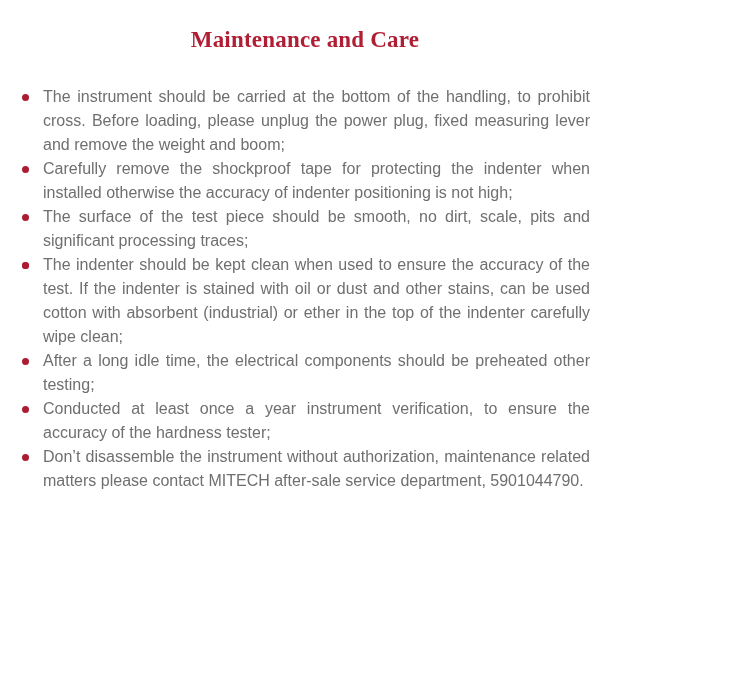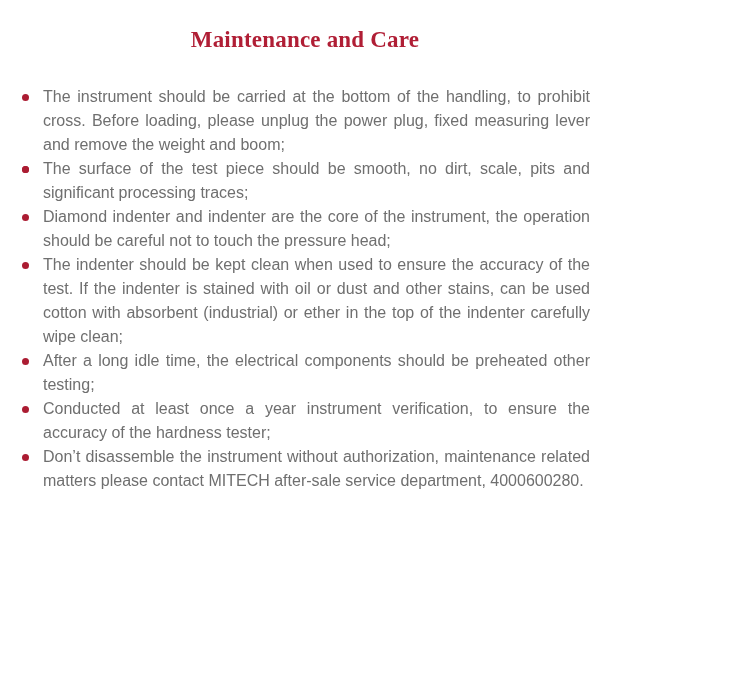--- a/index.html
+++ b/index.html
@@ -51,21 +51,21 @@
     background: var(--bullet-color, #ab1c32);
   }
 </style>
 </head>
 <body>
 
 <div class="page">
   <h1 class="title">Maintenance and Care</h1>
   <ul class="bullet-list">
       <li><span class="bullet"></span><span>The instrument should be carried at the bottom of the handling, to prohibit cross. Before loading, please unplug the power plug, fixed measuring lever and remove the weight and boom;</span></li>
+      <li><span class="bullet"></span><span>Carefully remove the shockproof tape for protecting the indenter when installed otherwise the accuracy of indenter positioning is not high;</span></li>
+      <li><span class="bullet"></span><span>The surface of the test piece should be smooth, no dirt, scale, pits and significant processing traces;</span></li>
       <li><span class="bullet"></span></li>
-      <li><span class="bullet"></span><span>The surface of the test piece should be smooth, no dirt, scale, pits and significant processing traces;</span></li>
-      <li><span class="bullet"></span><span>Diamond indenter and indenter are the core of the instrument, the operation should be careful not to touch the pressure head;</span></li>
       <li><span class="bullet"></span><span>The indenter should be kept clean when used to ensure the accuracy of the test. If the indenter is stained with oil or dust and other stains, can be used cotton with absorbent (industrial) or ether in the top of the indenter carefully wipe clean;</span></li>
       <li><span class="bullet"></span><span>After a long idle time, the electrical components should be preheated other testing;</span></li>
       <li><span class="bullet"></span><span>Conducted at least once a year instrument verification, to ensure the accuracy of the hardness tester;</span></li>
-      <li><span class="bullet"></span><span>Don’t disassemble the instrument without authorization, maintenance related matters please contact MITECH after-sale service department, 4000600280.</span></li>
+      <li><span class="bullet"></span><span>Don’t disassemble the instrument without authorization, maintenance related matters please contact MITECH after-sale service department, 5901044790.</span></li>
     </ul>
 </div>
 
 </body></html>

